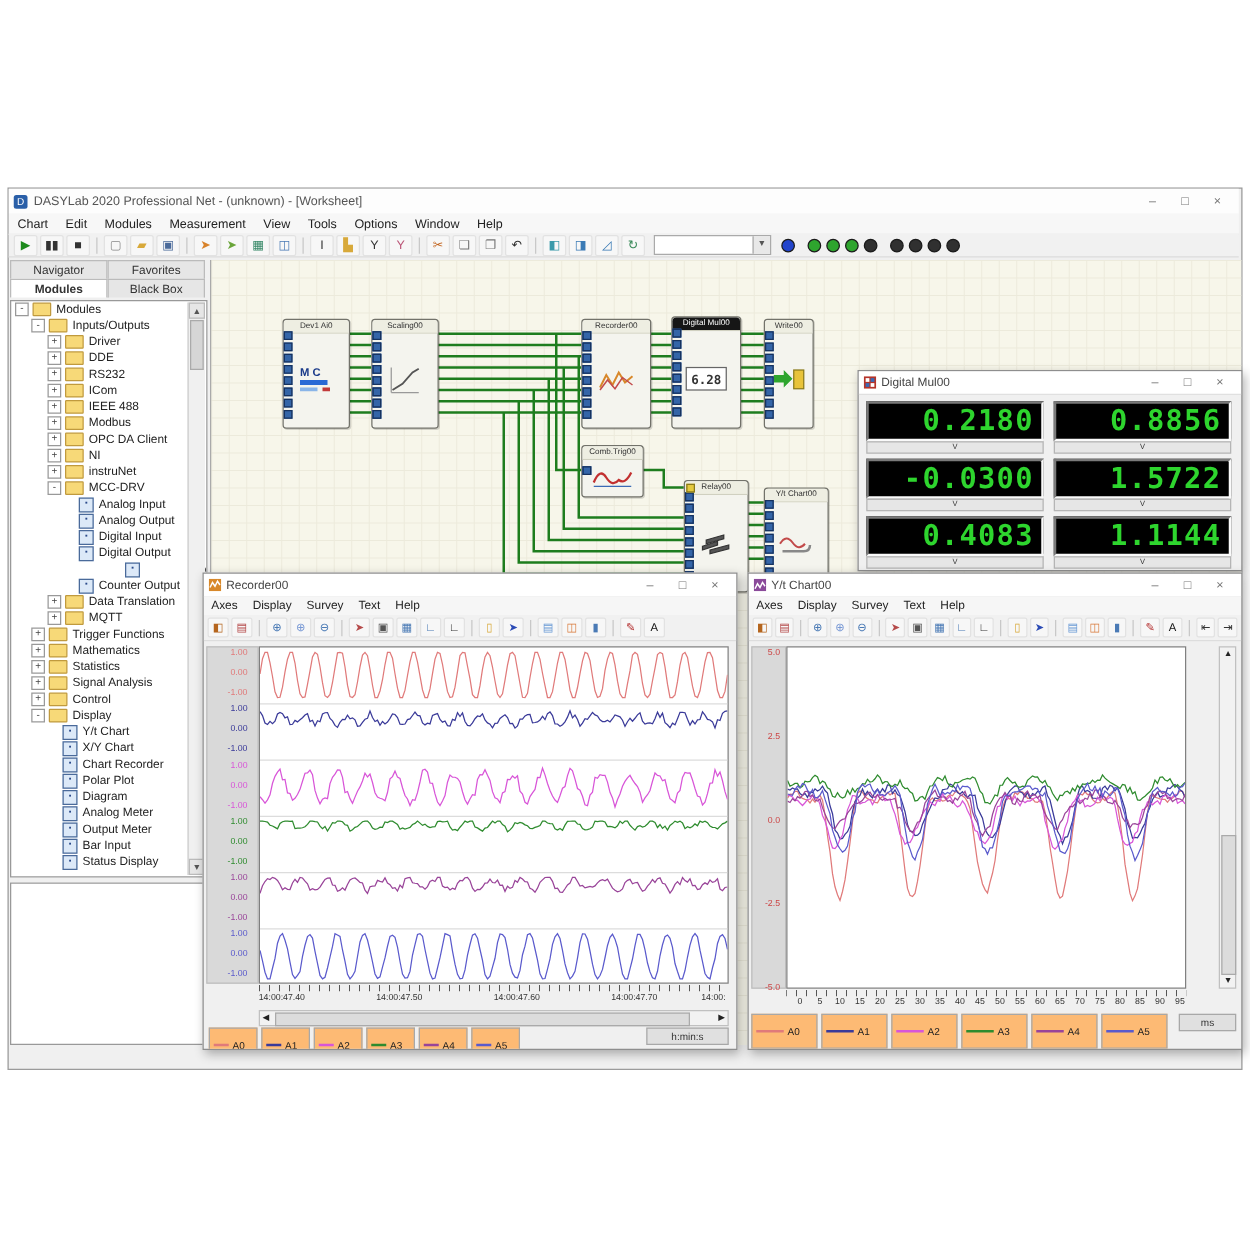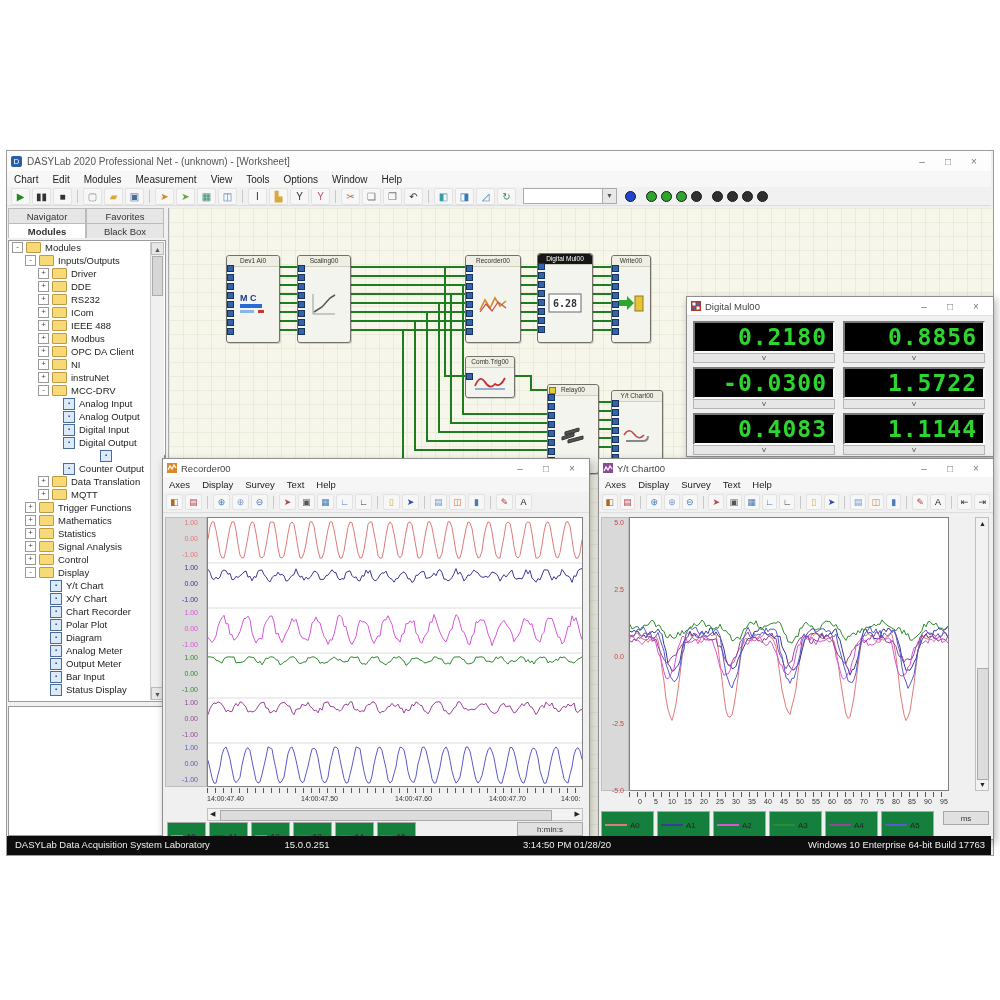--- a/index.html
+++ b/index.html
@@ -53,21 +53,21 @@
   .wico{width:10px;height:10px;margin-right:4px;flex:none;}
   .wtext{font-size:9.5px;color:#444;}
   .wmenu{position:absolute;left:0;top:18px;right:0;height:15px;display:flex;align-items:center;background:#f6f6f6;}
   .wmenu span{font-size:9.5px;padding:1px 6px;}
   .wtb{position:absolute;left:0;top:33px;right:0;height:20px;display:flex;align-items:center;background:#f1f1f1;border-bottom:1px solid #ddd;padding:0 2px;}
   .wtb .tbtn{width:15px;height:14px;font-size:9px;}
   .plot{position:absolute;background:#fff;border:1px solid #808080;box-sizing:border-box;}
   .scalecol{position:absolute;background:#d9d9d9;border:1px solid #bdbdbd;box-sizing:border-box;}
   .slab{position:absolute;font-size:7px;width:30px;text-align:right;}
   .xlab{position:absolute;font-size:7px;color:#333;}
-  .legendbtn{position:absolute;height:28px;background:#15803d;border:1px solid #a8a8a8;display:flex;align-items:center;padding:0 3px;box-sizing:border-box;}
+  .legendbtn{position:absolute;height:28px;background:#fdba74;border:1px solid #a8a8a8;display:flex;align-items:center;padding:0 3px;box-sizing:border-box;}
   .legline{width:12px;height:2px;margin-right:3px;}
   .legendbtn span{font-size:8px;color:#222;}
   .unitbox{position:absolute;height:14px;background:#e0e0e0;border:1px solid #a8a8a8;font-size:8px;text-align:center;box-sizing:border-box;color:#333;display:flex;align-items:center;justify-content:center;}
   .hscroll{position:absolute;height:13px;background:#f2f2f2;border:1px solid #c0c0c0;box-sizing:border-box;}
   .hthumb{position:absolute;top:1px;height:9px;background:#dcdcdc;border:1px solid #aaa;}
   .tickruler{position:absolute;height:5px;background:repeating-linear-gradient(90deg,#555 0,#555 1px,transparent 1px,transparent 8px);}
   
   .dcell{position:absolute;background:#000;border:2px solid;border-color:#7a7a7a #fafafa #fafafa #7a7a7a;box-sizing:border-box;
          font-family:"DejaVu Sans Mono",monospace;font-weight:bold;font-size:23px;text-align:right;padding:1px 6px 0 0;letter-spacing:1px;}
   .ucell{position:absolute;background:#e6e6e6;border:1px solid #b5b5b5;box-sizing:border-box;font-size:6px;text-align:center;color:#333;line-height:8px;}
@@ -784,20 +784,14 @@
           <span>A4</span>
         </div>
         <div class="legendbtn" style="left: 282px; top: 352px; width: 53px;">
           <div class="legline" style="background: rgb(90, 90, 204); width: 22px;"></div>
           <span>A5</span>
         </div>
         <div class="unitbox" style="left: 344px; top: 352px; width: 46px;">ms</div>
       </div>
   </div>
 
-  <div class="abs" id="statusbar">
-    <div class="seg" style="left:8px;">DASYLab Data Acquisition System Laboratory</div>
-    <div class="seg" style="left:230px;width:140px;text-align:center;">15.0.0.251</div>
-    <div class="seg" style="left:470px;width:180px;text-align:center;">3:14:50 PM 01/28/20</div>
-    <div class="seg" style="left:690px;width:288px;text-align:right;">Windows 10 Enterprise 64-bit Build 17763</div>
-  </div>
 
 </div>
 
 </body></html>

